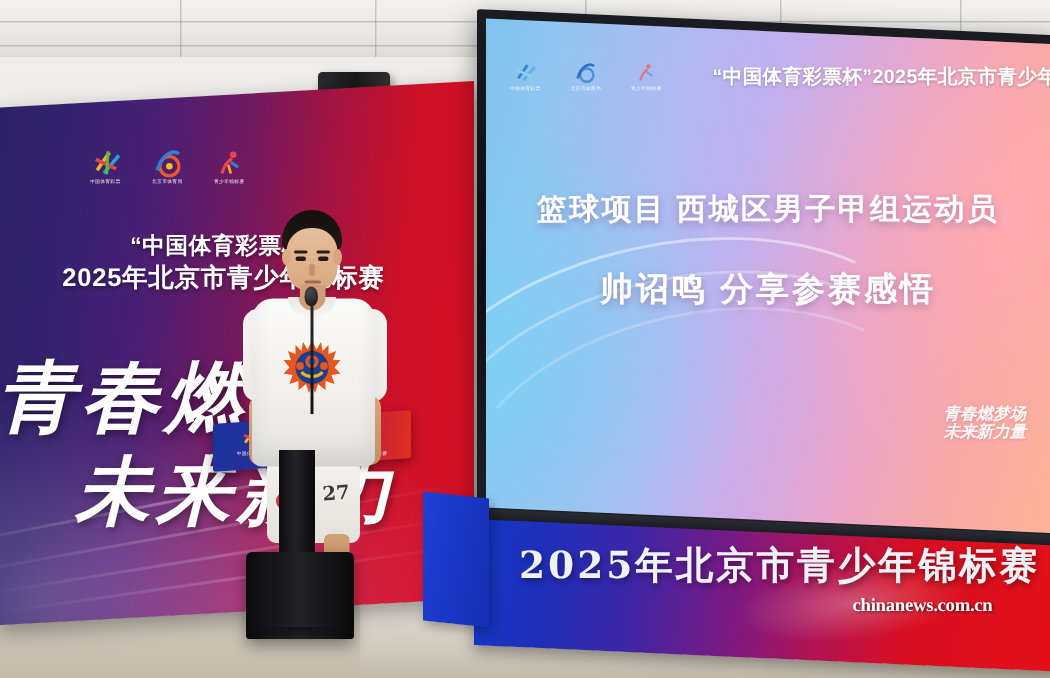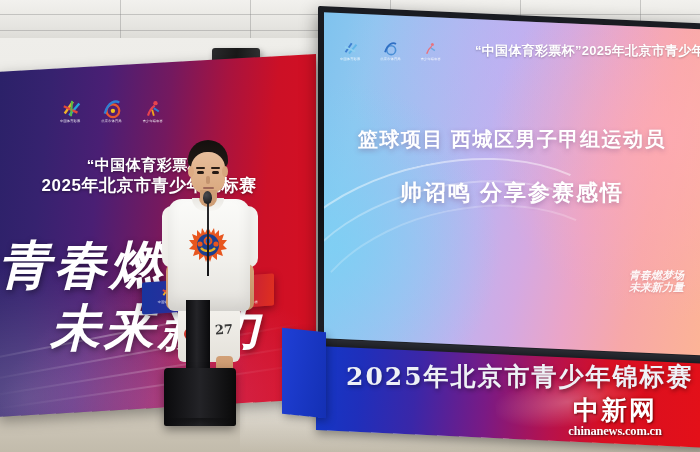--- a/index.html
+++ b/index.html
@@ -566,17 +566,16 @@
     <div class="shorts-logo"></div>
     <div class="shorts-num">27</div>
   </div>
 
   <div class="mic-stem"></div>
   <div class="mic-head"></div>
   <div class="podium-col"></div>
   <div class="podium-base"></div>
 
   <div class="watermark">
-    <div class="wm-cn">中新网</div>
     <div class="wm-url">chinanews.com.cn</div>
   </div>
 
 </div>
 
 </body></html>

